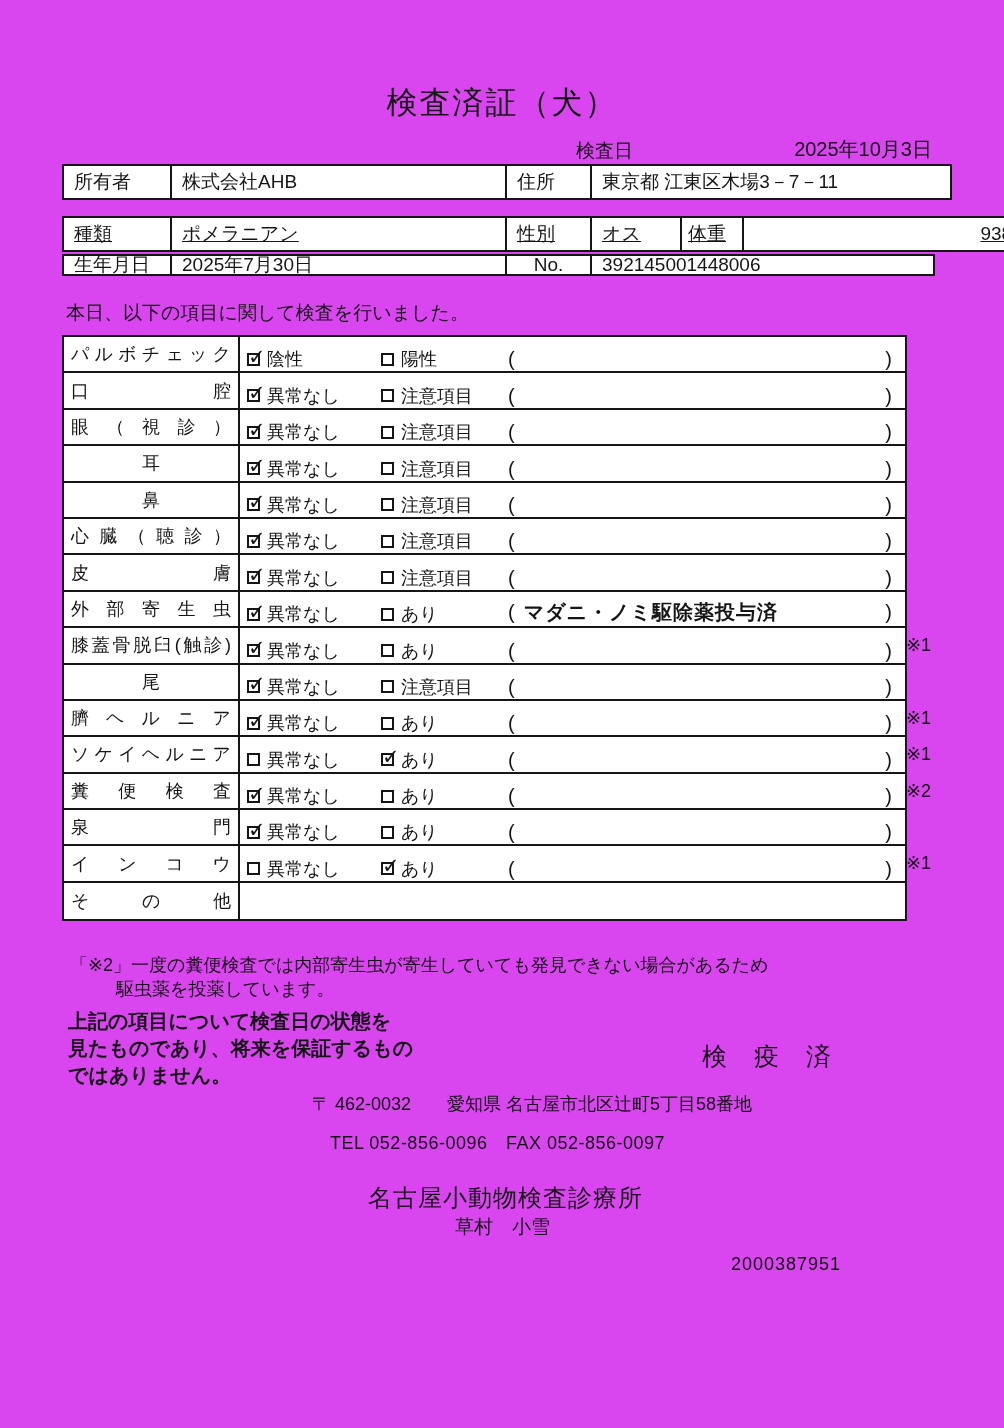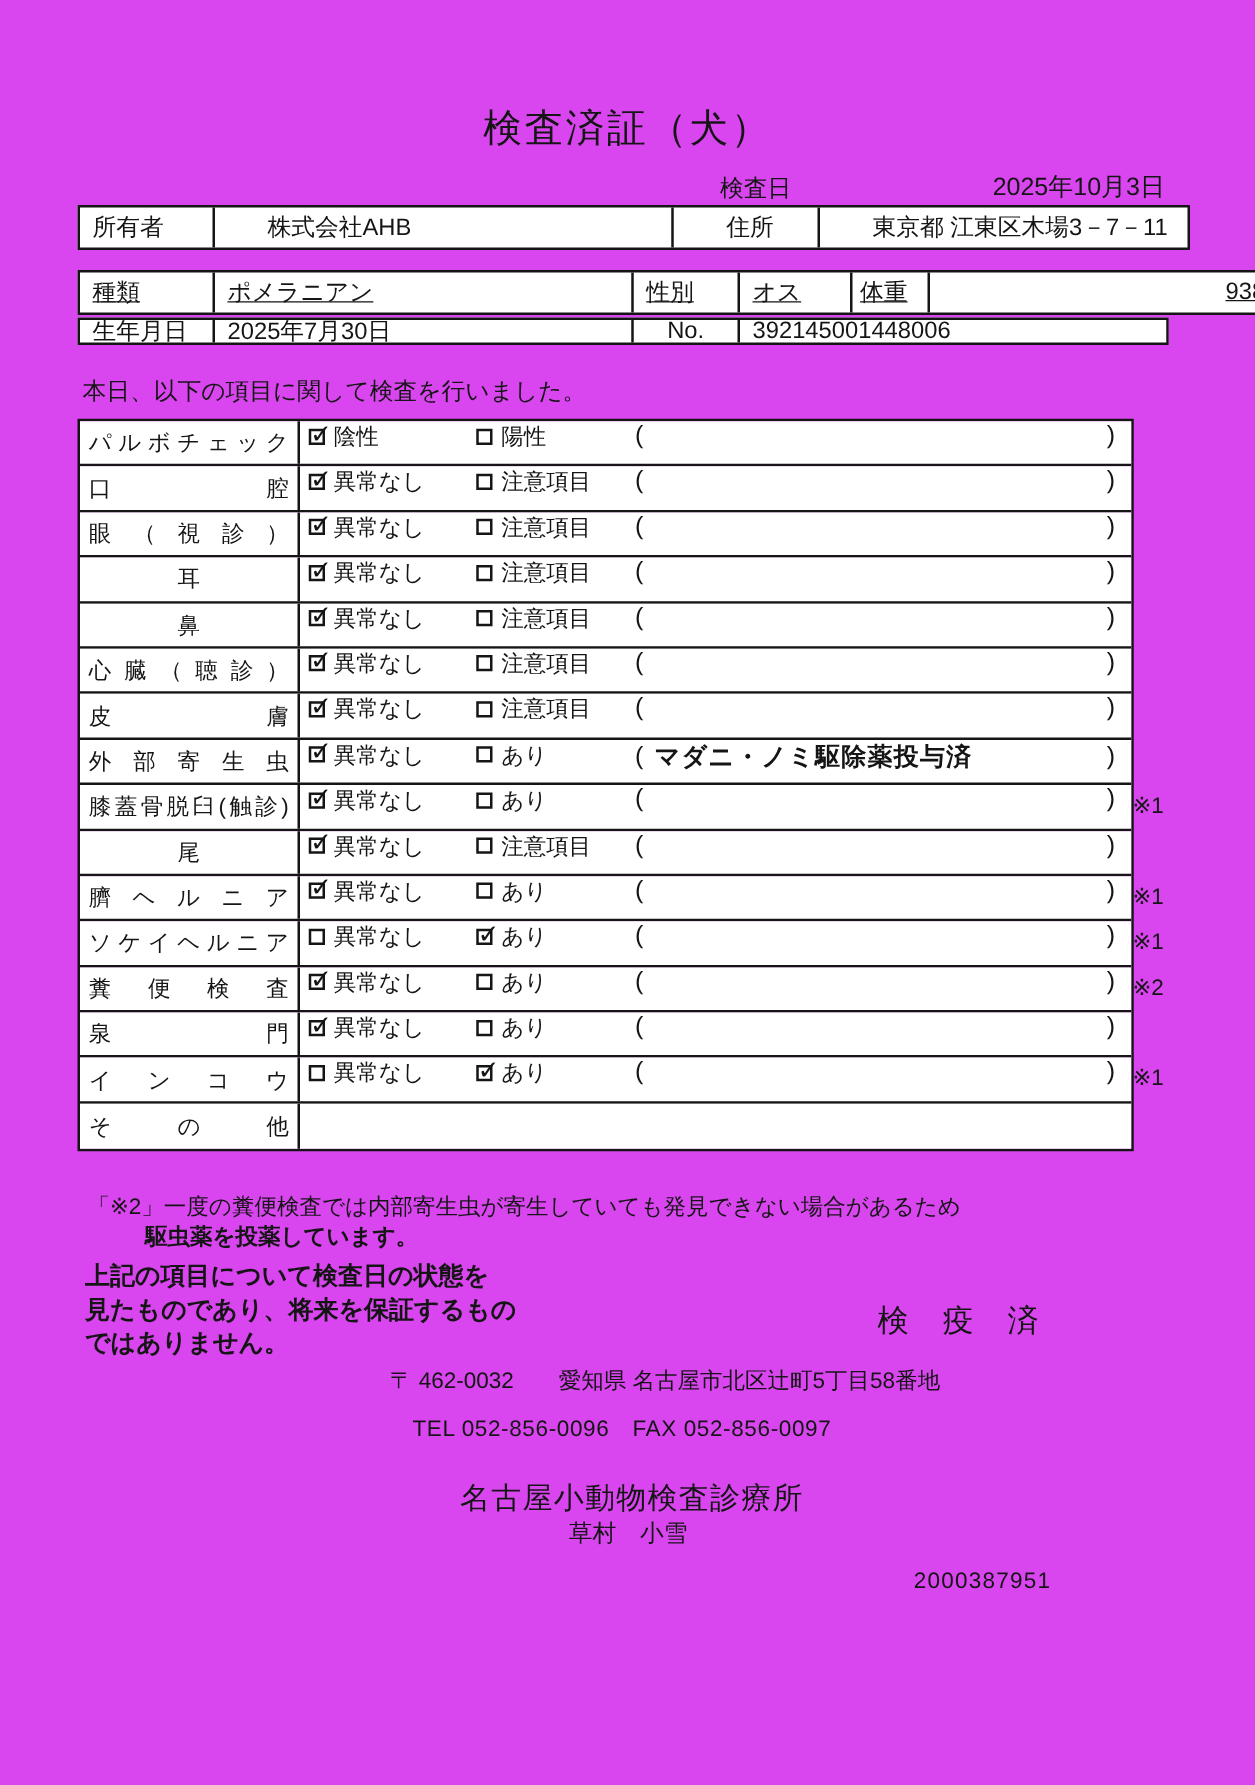--- a/index.html
+++ b/index.html
@@ -6,49 +6,49 @@
   html,body { background: #ffffff; }
   body { font-family: "Liberation Sans", "DejaVu Sans", sans-serif; color: #151515; }
   .page { position: relative; width: 1004px; height: 1428px; background: #d946ef; overflow: hidden; margin: 0 auto; }
   .abs { position: absolute; }
 
   .title { top: 82px; left: 0; width: 100%; text-align: center; font-size: 31px; letter-spacing: 2px; }
   .exam-date-label { top: 138px; left: 576px; font-size: 19px; }
   .exam-date-value { top: 136px; right: 72px; font-size: 20px; }
 
   .tbl { display: flex; border: 2px solid #151515; background: #fff; }
-  .owner-tbl { top: 164px; left: 62px; width: 890px; height: 36px; gap: 32px; }
+  .owner-tbl { top: 164px; left: 62px; width: 890px; height: 36px; }
   .info1 { top: 216px; left: 62px; width: 999px; height: 36px; text-decoration: underline; }
   .info2 { top: 254px; left: 62px; width: 873px; height: 22px; }
   .cell { border-right: 2px solid #151515; display: flex; align-items: center; padding: 0 10px; font-size: 19px; white-space: nowrap; overflow: hidden; }
   .cell:last-child { border-right: none; }
   .w108 { width: 108px; } .w335 { width: 335px; } .w85 { width: 85px; }
   .w90 { width: 90px; } .w62 { width: 62px; padding: 0 6px; } .flex1 { flex: 1; }
   .center { justify-content: center; }
   .weight-val { flex: 1; text-align: right; }
   .unit { margin: 0 16px 0 12px; font-size: 16px; }
 
   .intro { top: 300px; left: 66px; font-size: 19px; }
 
   .chk-table { top: 335px; left: 62px; width: 845px; border: 2px solid #151515; }
   .chk-row { display: flex; height: 36.4px; border-bottom: 2px solid #151515; position: relative; background: #fff; }
   .chk-row:last-child { border-bottom: none; }
   .row-label { width: 176px; border-right: 2px solid #151515; display: flex; justify-content: space-between; align-items: center; padding: 0 7px; font-size: 18px; overflow: hidden; }
   .row-label span:only-child { margin: 0 auto; }
-  .row-rest { flex: 1; display: flex; align-items: flex-start; }
+  .row-rest { flex: 1; display: flex; align-items: flex-end; }
   .opt { width: 134px; display: flex; align-items: center; padding-left: 7px; font-size: 18px; white-space: nowrap; }
   .cb { width: 13px; height: 13px; border: 2px solid #151515; margin-right: 7px; position: relative; flex: none; }
   .cb.checked::after { content: "✓"; position: absolute; left: -1px; top: -10px; font-size: 21px; font-weight: 700; color: #151515; }
   .paren-area { flex: 1; display: flex; align-items: center; padding-right: 13px; font-size: 20px; }
   .paren-note { flex: 1; padding-left: 9px; font-size: 20px; font-weight: 700; letter-spacing: 1px; white-space: nowrap; overflow: hidden; }
   .row-mark { position: absolute; right: -41px; top: 6px; font-size: 18px; width: 40px; }
 
   .fn1 { top: 925px; left: 70px; font-size: 18px; }
   .fn2a { top: 953px; left: 70px; font-size: 18px; }
-  .fn2b { top: 977px; left: 116px; font-size: 18px; font-weight: bold; }
+  .fn2b { top: 977px; left: 116px; font-size: 18px; }
   .disc { top: 1008px; left: 68px; font-size: 20px; font-weight: 700; line-height: 27px; }
   .stamp { top: 1040px; left: 702px; font-size: 25px; letter-spacing: 6px; font-family: Liberation Mono, monospace; }
   .addr { top: 1092px; left: 312px; font-size: 18px; }
   .tel { top: 1131px; left: 330px; font-size: 18px; letter-spacing: 0.5px; }
   .clinic-name { top: 1182px; left: 368px; font-size: 24px; letter-spacing: 1px; }
   .staff { top: 1214px; left: 455px; font-size: 19px; }
   .serial { top: 1254px; left: 731px; font-size: 18px; letter-spacing: 1px; }
 </style>
 </head>
 <body>

